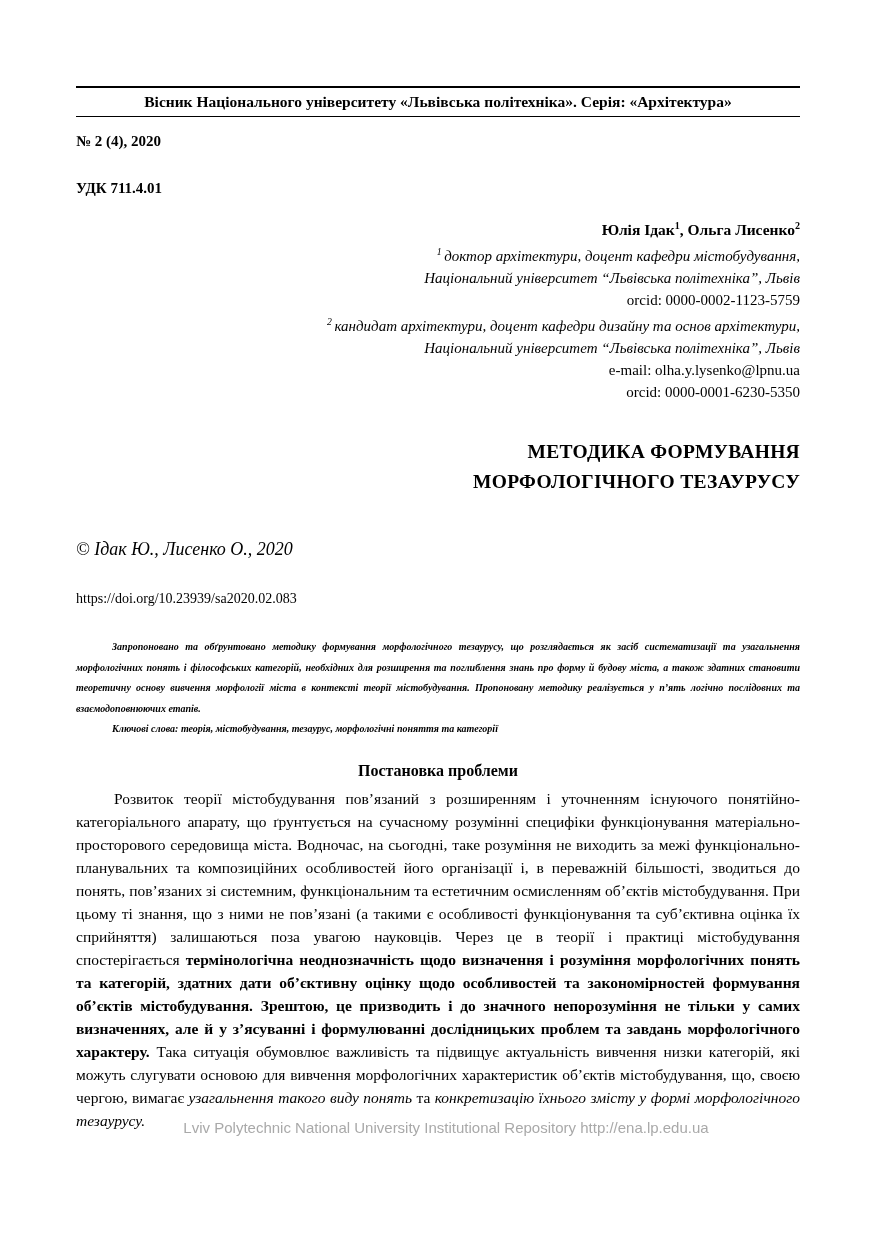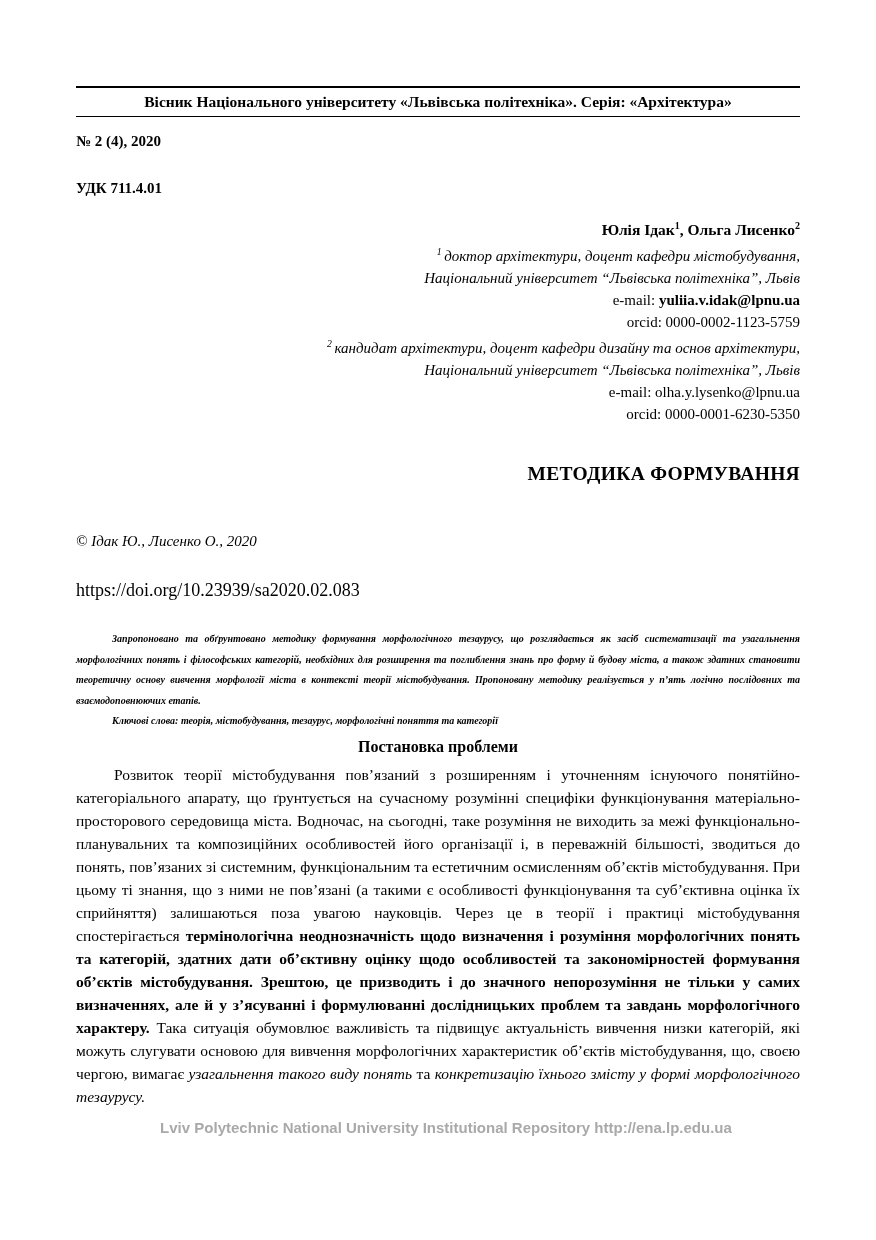--- a/index.html
+++ b/index.html
@@ -49,26 +49,26 @@
     margin-top: 34px;
     text-align: right;
     font-weight: bold;
     font-size: 19.5px;
     line-height: 30px;
     letter-spacing: 0.3px;
   }
   .copyright {
     margin-top: 42px;
     font-style: italic;
-    font-size: 15px;
+    font-size: 18px;
     line-height: 21px;
   }
   .doi {
     margin-top: 28px;
-    font-size: 18px;
+    font-size: 14px;
     line-height: 21px;
     color: #000;
     text-decoration: none;
   }
   .abstract-block {
     margin-top: 28px;
     font-size: 10px;
     line-height: 20.5px;
     text-align: justify;
   }
@@ -76,21 +76,21 @@
     font-weight: bold;
     font-style: italic;
     text-indent: 36px;
   }
   .keywords {
     font-weight: bold;
     font-style: italic;
     text-indent: 36px;
   }
   .section-heading {
-    margin-top: 4px;
+    margin-top: 20px;
     text-align: center;
     font-weight: bold;
     font-size: 16px;
     line-height: 22px;
   }
   .body-paragraph {
     margin-top: 5px;
     font-size: 15.5px;
     line-height: 23px;
     text-align: justify;
@@ -98,49 +98,48 @@
   }
   .footer {
     position: absolute;
     left: 16px;
     right: 0;
     bottom: 20px;
     text-align: center;
     font-family: "Liberation Sans", sans-serif;
     font-size: 15px;
     color: #a9a9a9;
-    font-weight: bold;
   }
   sup { font-size: 0.65em; }
 </style>
 </head>
 <body>
 
 <div class="page">
 
   <div class="masthead">Вісник Національного університету «Львівська політехніка». Серія: «Архітектура»</div>
 
   <div class="issue">№ 2 (4), 2020</div>
 
   <div class="udc">УДК 711.4.01</div>
 
   <div class="authors">
     <div class="names"><span style="font-weight: bold; text-align: right;">Юлія Ідак</span><sup style="font-weight: bold;">1</sup><span style="font-weight: bold;">, Ольга Лисенко</span><sup style="font-weight: bold;">2</sup></div>
     <div class="affil"><sup style="font-style: italic;">1 </sup><span style="font-style: italic;">доктор архітектури, доцент кафедри містобудування,</span></div>
     <div class="affil">Національний університет “Львівська політехніка”, Львів</div>
-    <div><span>e-mail: </span><span style="font-weight: bold;">yuliia.v.idak@lpnu.ua</span></div>
     <div>orcid: 0000-0002-1123-5759</div>
     <div class="affil"><sup style="font-style: italic;">2 </sup><span style="">кандидат архітектури, доцент кафедри дизайну та основ архітектури,</span></div>
     <div class="affil">Національний університет “Львівська політехніка”, Львів</div>
     <div>e-mail: olha.y.lysenko@lpnu.ua</div>
     <div>orcid: 0000-0001-6230-5350</div>
   </div>
 
   <div class="paper-title">
     <div>МЕТОДИКА ФОРМУВАННЯ</div>
+    <div>МОРФОЛОГІЧНОГО ТЕЗАУРУСУ</div>
   </div>
 
   <div class="copyright">© Ідак Ю., Лисенко О., 2020</div>
 
   <div class="doi">https://doi.org/10.23939/sa2020.02.083</div>
 
   <div class="abstract-block">
     <div class="abstract-text">Запропоновано та обґрунтовано методику формування морфологічного тезаурусу, що розглядається як засіб систематизації та узагальнення морфологічних понять і філософських категорій, необхідних для розширення та поглиблення знань про форму й будову міста, а також здатних становити теоретичну основу вивчення морфології міста в контексті теорії містобудування. Пропоновану методику реалізується у п’ять логічно послідовних та взаємодоповнюючих етапів.</div>
     <div class="keywords">Ключові слова: теорія, містобудування, тезаурус, морфологічні поняття та категорії</div>
   </div>

